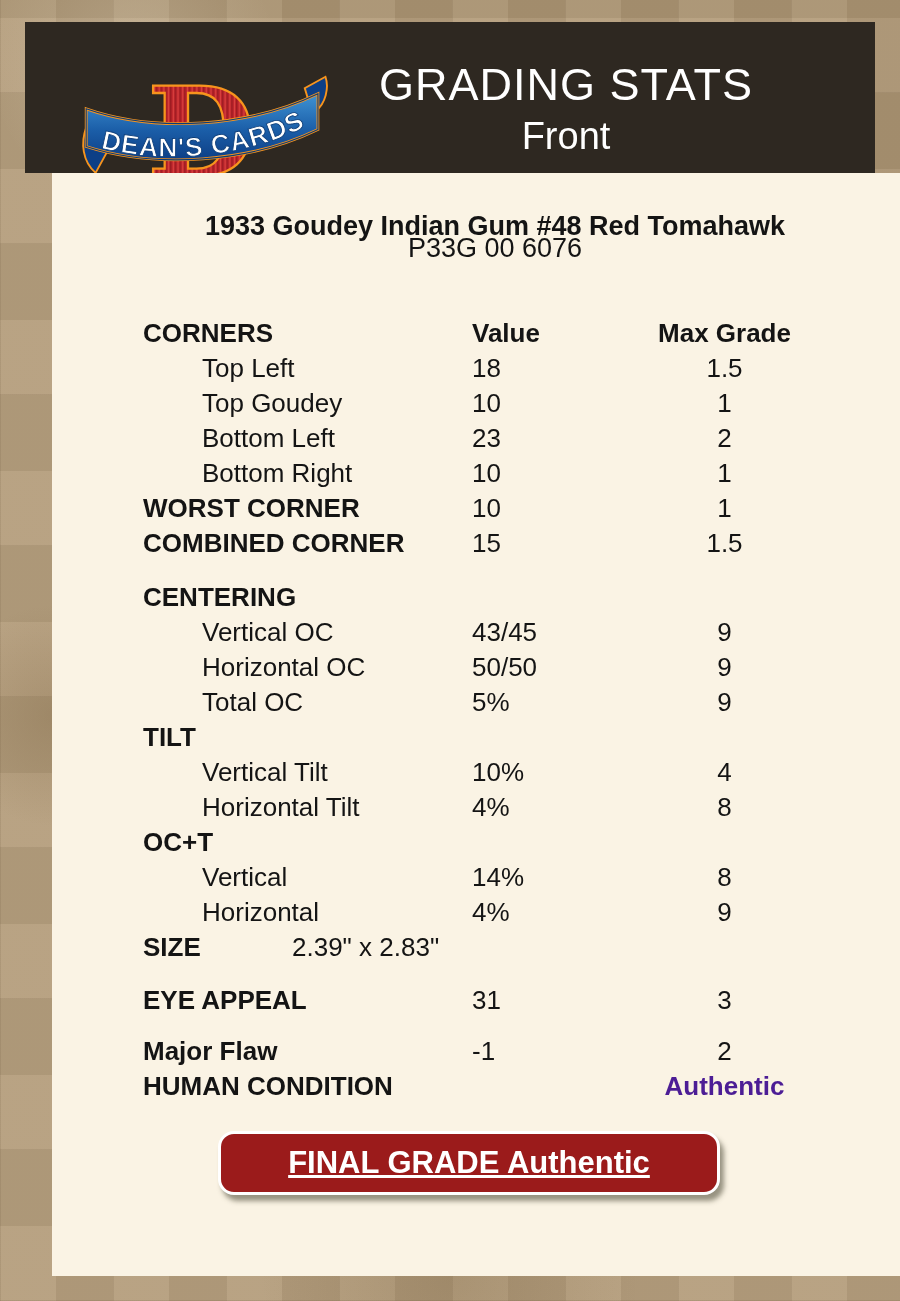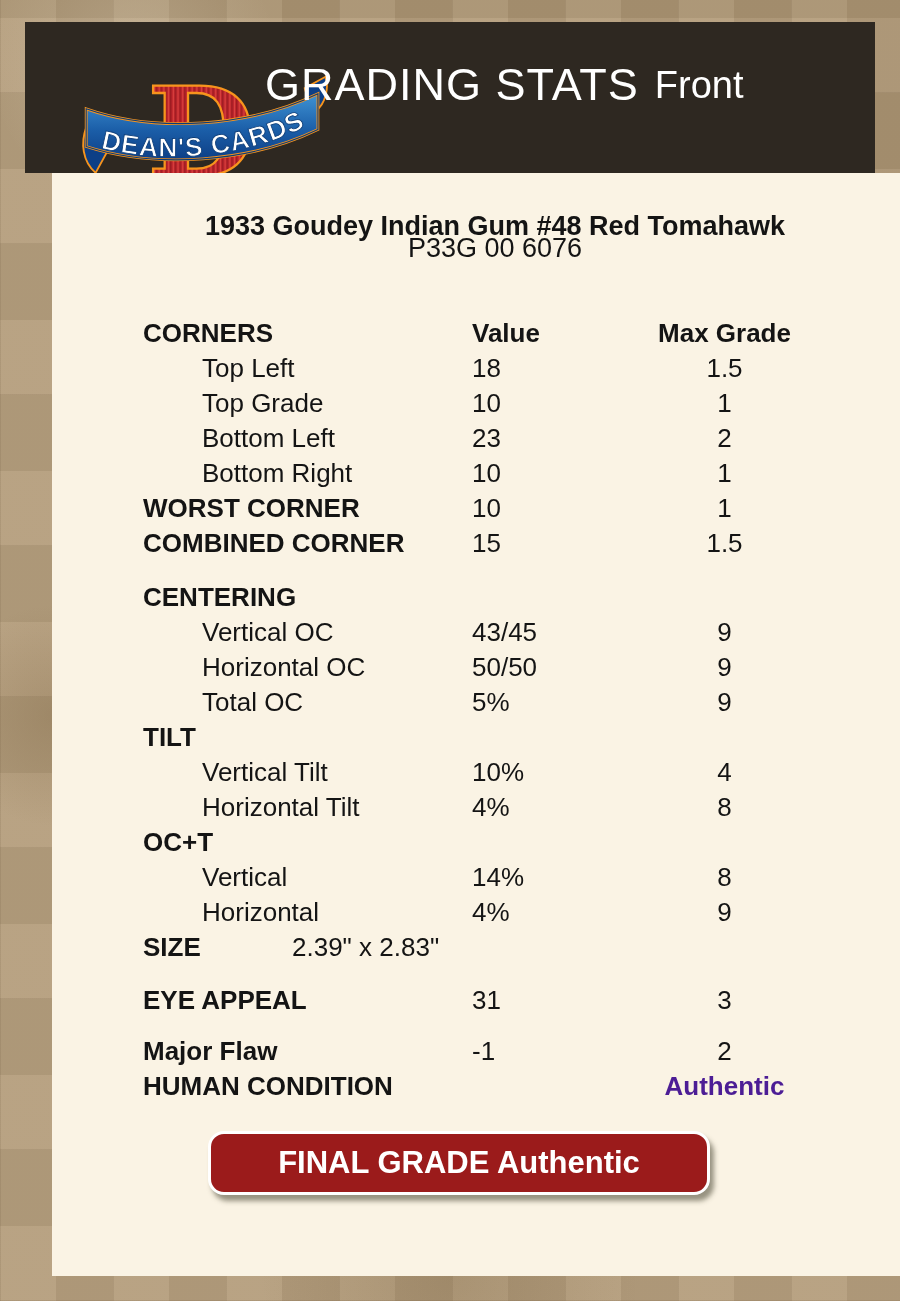--- a/index.html
+++ b/index.html
@@ -21,21 +21,21 @@
       repeating-linear-gradient(0deg, rgba(90,70,45,0.12) 0 1px, rgba(0,0,0,0) 1px 151px),
       repeating-linear-gradient(90deg, rgba(255,255,255,0.05) 0 56px, rgba(0,0,0,0.045) 56px 113px),
       repeating-linear-gradient(0deg, rgba(255,255,255,0.045) 0 75px, rgba(0,0,0,0.05) 75px 151px);
   }
   .header-band{
     position:absolute;left:25px;top:22px;width:850px;height:151px;
     background:#2e2821;
   }
   .header-text{
     position:absolute;left:240px;right:8px;top:40px;
-    display:flex;flex-direction:row;align-items:center;gap:16px;
+    display:flex;flex-direction:column;align-items:center;gap:10px;
     color:#ffffff;
   }
   .header-title{font-size:45px;line-height:1;letter-spacing:1px;font-weight:400;}
   .header-sub{font-size:38px;line-height:1;font-weight:400;}
   .logo{position:absolute;left:48px;top:30px;width:260px;height:140px;}
   .panel{
     position:absolute;left:52px;top:173px;width:886px;height:1103px;
     background:#faf3e4;color:#141414;
   }
   .card-title{position:absolute;top:38px;left:0;width:100%;text-align:center;
@@ -47,26 +47,26 @@
   .c-label{position:absolute;left:91px;right:560px;white-space:nowrap;}
   .c-value{position:absolute;left:420px;width:170px;text-align:left;}
   .c-max{position:absolute;left:590px;width:165px;text-align:center;}
   .r-columns .c-label,.r-columns .c-value,.r-columns .c-max{font-weight:bold;}
   .r-section .c-label,.r-size .c-label,.r-condition .c-label{font-weight:bold;}
   .r-item .c-label{left:150px;}
   .r-size .c-value{left:240px;width:400px;}
   .r-condition .c-max{color:#4c1d95;font-weight:bold;}
   .r-gap{position:relative;}
   .final-grade-btn{
-    position:absolute;left:156px;top:958px;width:496px;height:58px;
+    position:absolute;left:166px;top:958px;width:496px;height:58px;
     background:#9b1b1b;border:3px solid #ffffff;border-radius:16px;
     box-shadow:4px 6px 5px rgba(140,135,118,0.9);
     color:#ffffff;font-size:31px;font-weight:bold;
     display:flex;align-items:center;justify-content:center;
-    font-family:"Liberation Sans", sans-serif;cursor:pointer;
+    font-family:"Liberation Sans", sans-serif;cursor:pointer;text-decoration:underline;
   }
 </style>
 </head>
 <body>
 
 <div class="bg-collage"></div>
 
 <div class="header-band">
   <svg class="logo" viewBox="-8 0 276 140" xmlns="http://www.w3.org/2000/svg">
     <defs>
@@ -109,21 +109,21 @@
     <div class="c-label">CORNERS</div>
     <div class="c-value">Value</div>
     <div class="c-max">Max Grade</div>
   </div>
       <div class="row r-item">
     <div class="c-label">Top Left</div>
     <div class="c-value">18</div>
     <div class="c-max">1.5</div>
   </div>
       <div class="row r-item">
-    <div class="c-label">Top Grade</div>
+    <div class="c-label">Top Goudey</div>
     <div class="c-value">10</div>
     <div class="c-max">1</div>
   </div>
       <div class="row r-item">
     <div class="c-label">Bottom Left</div>
     <div class="c-value">23</div>
     <div class="c-max">2</div>
   </div>
       <div class="row r-item">
     <div class="c-label">Bottom Right</div>

